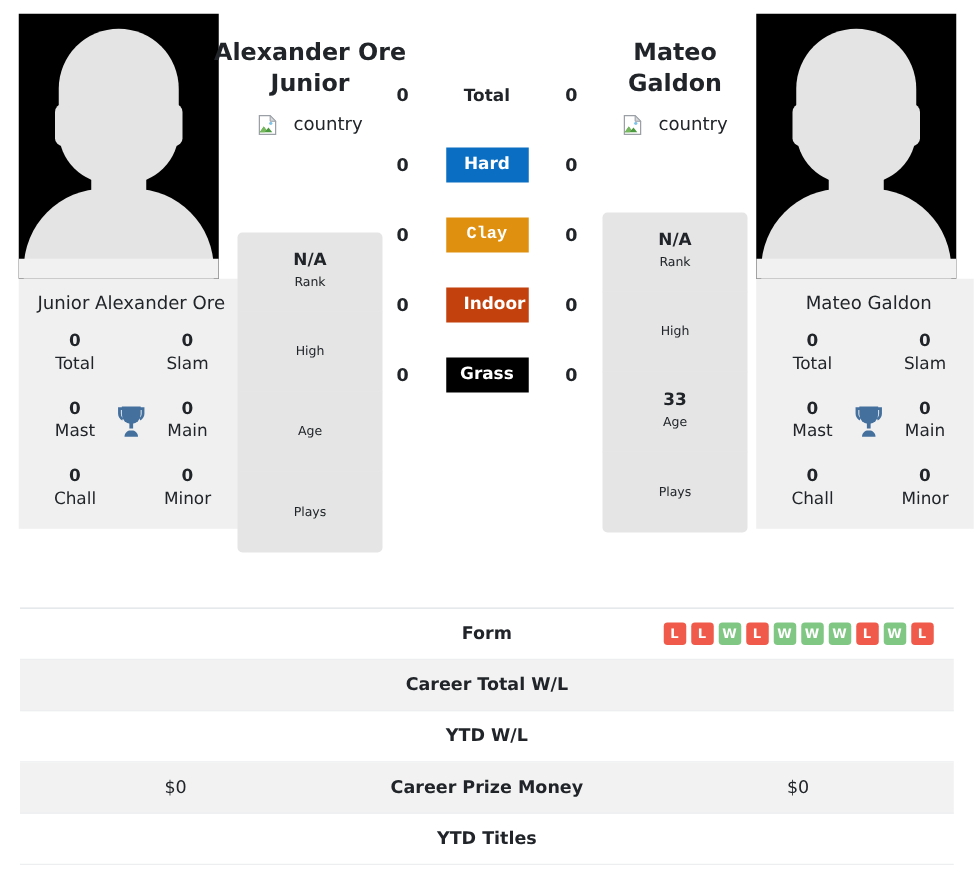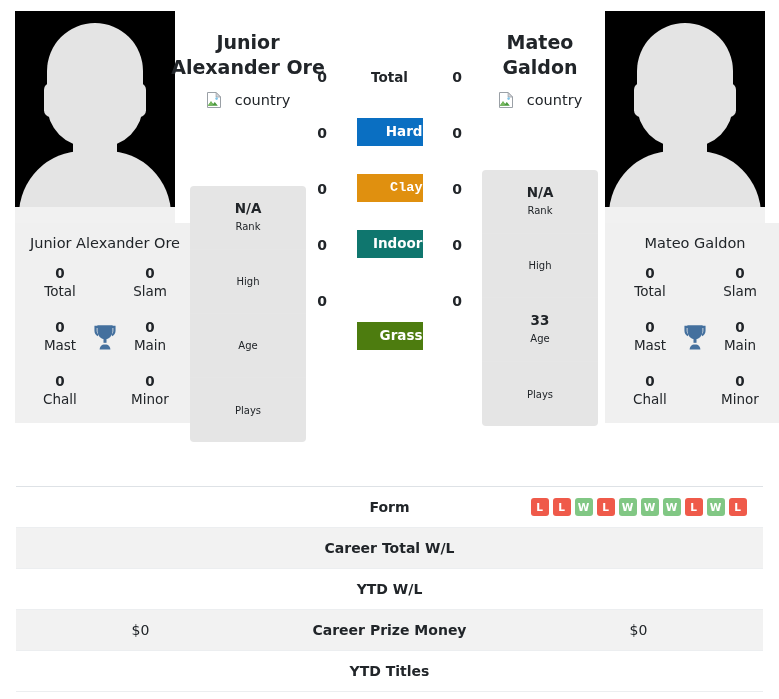--- a/index.html
+++ b/index.html
@@ -133,21 +133,21 @@
     font-size: 14px; font-weight: bold; color: #212529;
     line-height: 17px; padding-top: 7px;
   }
   .surface-label-plain {
     flex: 1; text-align: center;
     font-size: 13.5px; font-weight: bold; color: #212529;
     line-height: 17px; padding-top: 7px;
   }
   .surface-badge {
     width: 66px;
-    text-align: right;
+    text-align: center;
     font-size: 13.5px; font-weight: bold; color: #ffffff;
     padding: 6px 0 7px 0;
     line-height: 15px;
   }
 
   
   .info-card {
     position: absolute;
     width: 116px;
     background: #e5e5e5;
@@ -255,22 +255,22 @@
               <path d="M21.8 2.6h-3.4v2.1h1.3v2.6c0 1.5-.6 2.6-1.7 3.3l.7 1.8c1.9-1 3.1-2.8 3.1-5.1V2.6z" fill="#44709e"></path>
               <rect x="10.6" y="13" width="2.8" height="5.4" fill="#44709e"></rect>
               <path d="M7 24.5c0-2.3 1.6-4.2 3.6-4.6h2.8c2 .4 3.6 2.3 3.6 4.6H7z" fill="#44709e"></path>
             </svg>
           </div>
         </div>
       </div>
     </div>
 
     <div class="name-block left">
+      <div class="player-name">Alexander Ore</div>
       <div class="player-name">Junior</div>
-      <div class="player-name">Alexander Ore</div>
       <div class="country-row">
         <span class="broken-img">
           <svg viewBox="0 0 16 16" width="16" height="16" aria-hidden="true">
             <path d="M1.5 0.5h8.6L14.5 5v10.5H1.5z" fill="#ffffff" stroke="#9aa0a6" stroke-width="1"></path>
             <path d="M10.1 0.5L14.5 5h-4.4z" fill="#d7d9dc" stroke="#9aa0a6" stroke-width="0.8"></path>
             <path d="M1.8 13.8l3.2-4.6 2.1 2.7 1.7-2 3 3.9z" fill="#4c9a3f"></path>
             <path d="M1.8 13.8l3.2-4.6 2.1 2.7-1.3 1.9z" fill="#77b85f"></path>
             <circle cx="10.6" cy="6.6" r="1.3" fill="#7fc4e8"></circle>
           </svg>
         </span>
@@ -289,26 +289,26 @@
         <div class="surface-badge" style="background: rgb(10, 111, 194);">Hard</div>
         <div class="surface-val">0</div>
       </div>
       <div class="surface-row">
         <div class="surface-val">0</div>
         <div class="surface-badge" style="background: rgb(224, 144, 15); font-family: Liberation Mono, monospace;">Clay</div>
         <div class="surface-val">0</div>
       </div>
       <div class="surface-row">
         <div class="surface-val">0</div>
-        <div class="surface-badge" style="background: #0f766e; padding-left: 12px;">Indoor</div>
+        <div class="surface-badge" style="background: #c2410c; padding-left: 12px;">Indoor</div>
         <div class="surface-val">0</div>
       </div>
       <div class="surface-row">
         <div class="surface-val">0</div>
-        <div class="surface-badge" style="background: #4d7c0f; margin-top: 36px;">Grass</div>
+        <div class="surface-badge" style="background: #000000;">Grass</div>
         <div class="surface-val">0</div>
       </div>
     </div>
 
     <div class="info-card left">
       <div class="info-cell">
         <div class="info-val">N/A</div>
         <div class="info-lbl">Rank</div>
       </div>
       <div class="info-cell">

